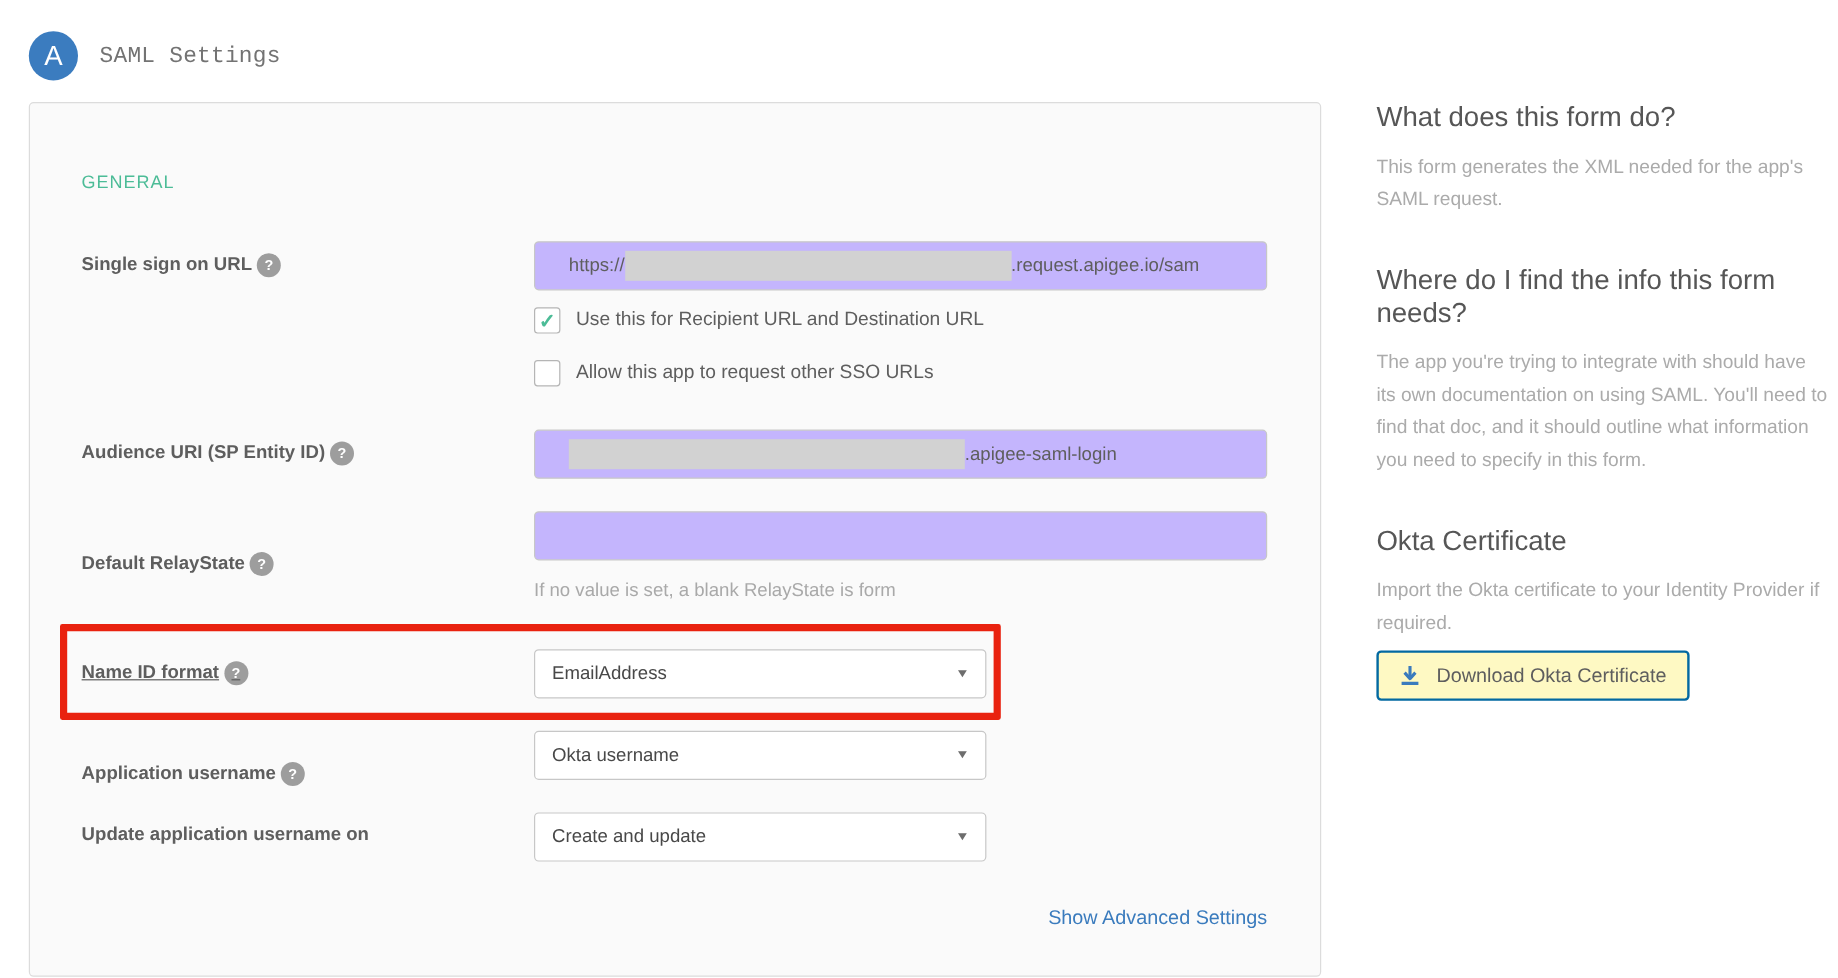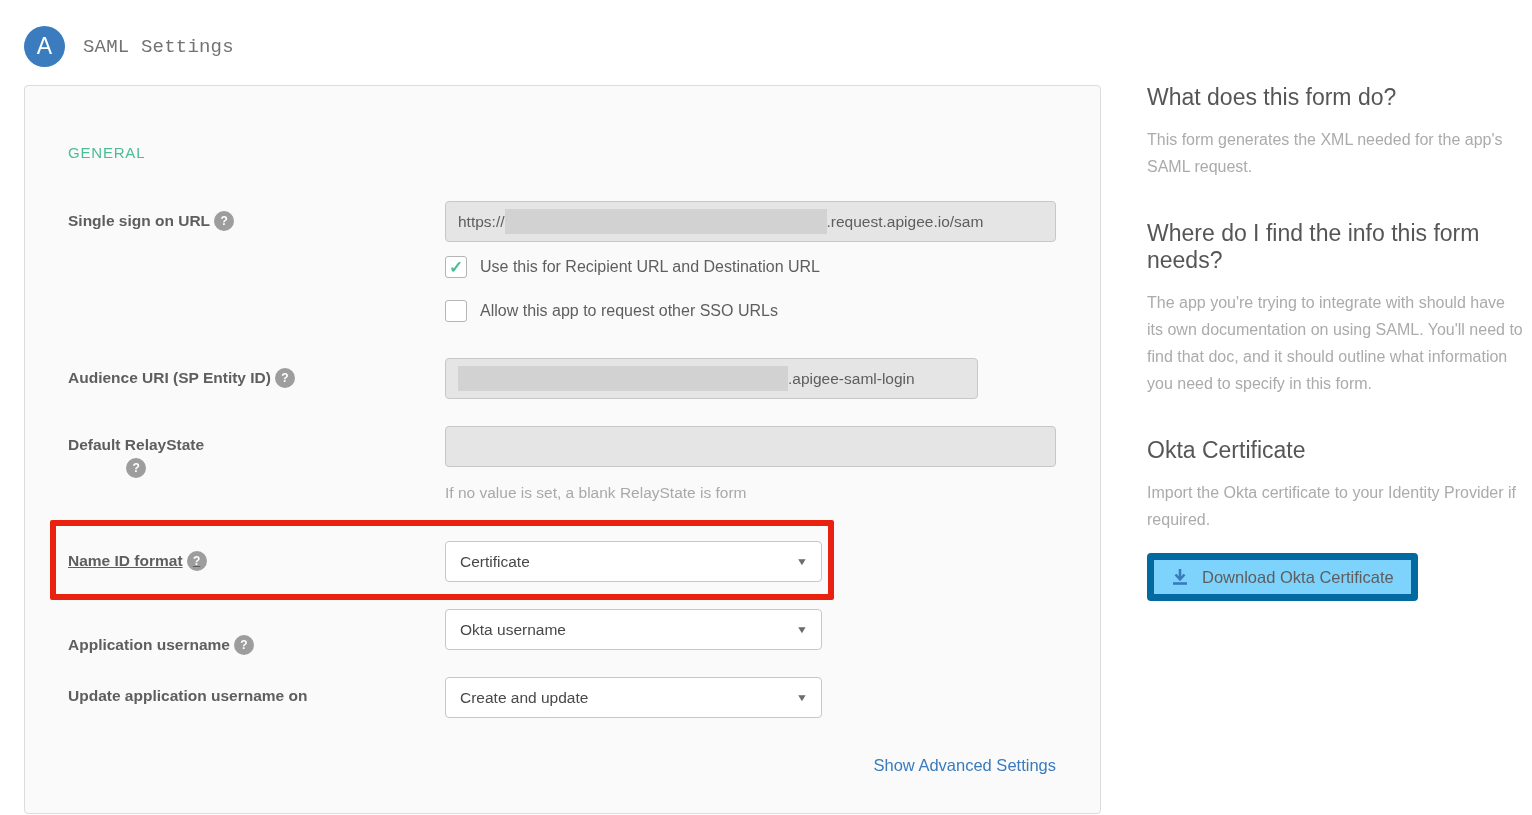--- a/index.html
+++ b/index.html
@@ -47,27 +47,27 @@
     text-align: center;
   }
   .help-icon {
     width: 20px; height: 20px; border-radius: 50%;
     background: #9d9d9d; color: #ffffff;
     font-size: 12px; font-weight: 700;
     display: inline-flex; align-items: center; justify-content: center;
     flex: 0 0 auto;
   }
   .text-input {
-    background: #e5e5e5;
+    background: #c4b5fd;
     border: 1px solid #c7c7c7;
     border-radius: 4px;
     height: 41px;
     font-size: 15.5px; color: #5e5e5e;
     display: flex; align-items: center;
-    padding: 0 12px;
+    padding: 0 28px;
     overflow: hidden;
     white-space: nowrap;
   }
   input.text-input { width: 100%; outline: none; }
   .redacted {
     display: inline-block;
     height: 25px;
     background: #d2d2d2;
     flex: 0 0 auto;
   }
@@ -117,25 +117,25 @@
   }
   .sb-title {
     font-size: 23px; color: #565656; font-weight: 500;
     margin-bottom: 15px;
   }
   .sb-body {
     font-size: 16px; color: #ababab;
     line-height: 27px;
     margin-bottom: 40px;
   }
-  .sb-body.tight { margin-bottom: 20px; }
+  .sb-body.tight { margin-bottom: 9px; }
   .download-btn {
     display: inline-flex; align-items: center; gap: 13px;
-    background: #7dd3fc;
-    border: 7px solid #0369a1;
+    background: #fef9c3;
+    border: 2px solid #0369a1;
     border-radius: 4px;
     height: 42px;
     padding: 17px 17px;
     font-size: 16.5px; color: #5e5e5e;
     cursor: pointer;
     font-family: "Liberation Sans", sans-serif;
   }
   .download-icon { width: 18px; height: 18px; flex: 0 0 auto; }
 </style>
 </head>
@@ -172,43 +172,43 @@
   <span class="checkbox"></span>
   <span>Allow this app to request other SSO URLs</span>
 </div>
 
 <div class="abs field-label" style="left:68px; top:368px;">
   <span>Audience URI (SP Entity ID)</span>
   <span class="help-icon">
       <span>?</span>
     </span>
 </div>
-<div class="abs text-input" style="left:445px; top:358px; width:533px;">
+<div class="abs text-input" style="left:445px; top:358px; width:611px;">
   <span class="redacted" style="width:330px;"></span>
   <span>.apigee-saml-login</span>
 </div>
 
-<div class="abs field-label" style="left:68px; top:436px;flex-direction:column;">
+<div class="abs field-label" style="left:68px; top:460px;">
   <span>Default RelayState</span>
   <span class="help-icon">
       <span>?</span>
     </span>
 </div>
 <input class="abs text-input" style="left: 445px; top: 426px; width: 611px;" value="">
 <div class="abs helper-text" style="left:445px; top:484px;">If no value is set, a blank RelayState is form</div>
 
 <div class="abs highlight-box"></div>
 <div class="abs field-label" style="left:68px; top:551px;text-decoration:underline;">
   <span>Name ID format</span>
   <span class="help-icon">
       <span>?</span>
     </span>
 </div>
 <div class="abs dropdown" style="left:445px; top:541px;">
-  <span>Certificate</span>
+  <span>EmailAddress</span>
   <span class="caret">▼</span>
 </div>
 
 <div class="abs field-label" style="left:68px; top:619px;margin-top:16px;">
   <span>Application username</span>
   <span class="help-icon">
       <span>?</span>
     </span>
 </div>
 <div class="abs dropdown" style="left:445px; top:609px;">

